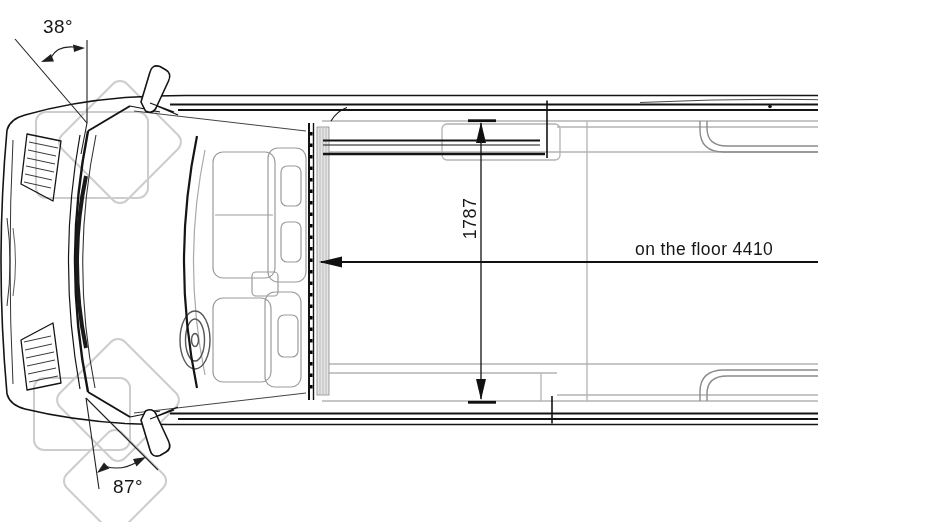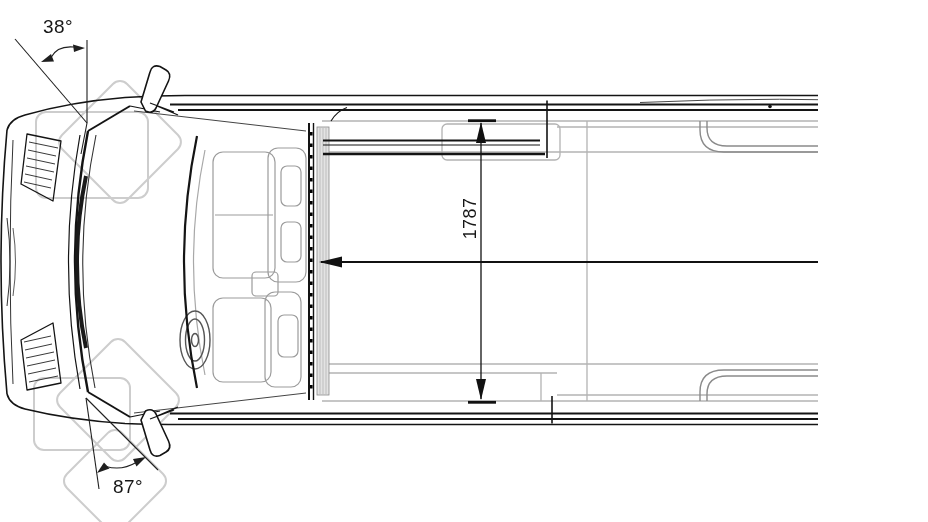--- a/index.html
+++ b/index.html
@@ -168,13 +168,14 @@
       <polygon points="319,262 342,256.5 342,267.5" fill="#111" stroke="none"></polygon>
     </g>
   </svg>
 
   <div class="dim-label angle-label" style="left:33px;top:17px;">38°</div>
 
   <div class="dim-label angle-label" style="left:103px;top:477px;">87°</div>
 
   <div class="dim-label rotated" style="left:437px;top:206px;">1787</div>
 
+  <div class="dim-label floor-label" style="left:635px;top:241px;">on the floor 4410</div>
 </div>
 
 </body></html>

